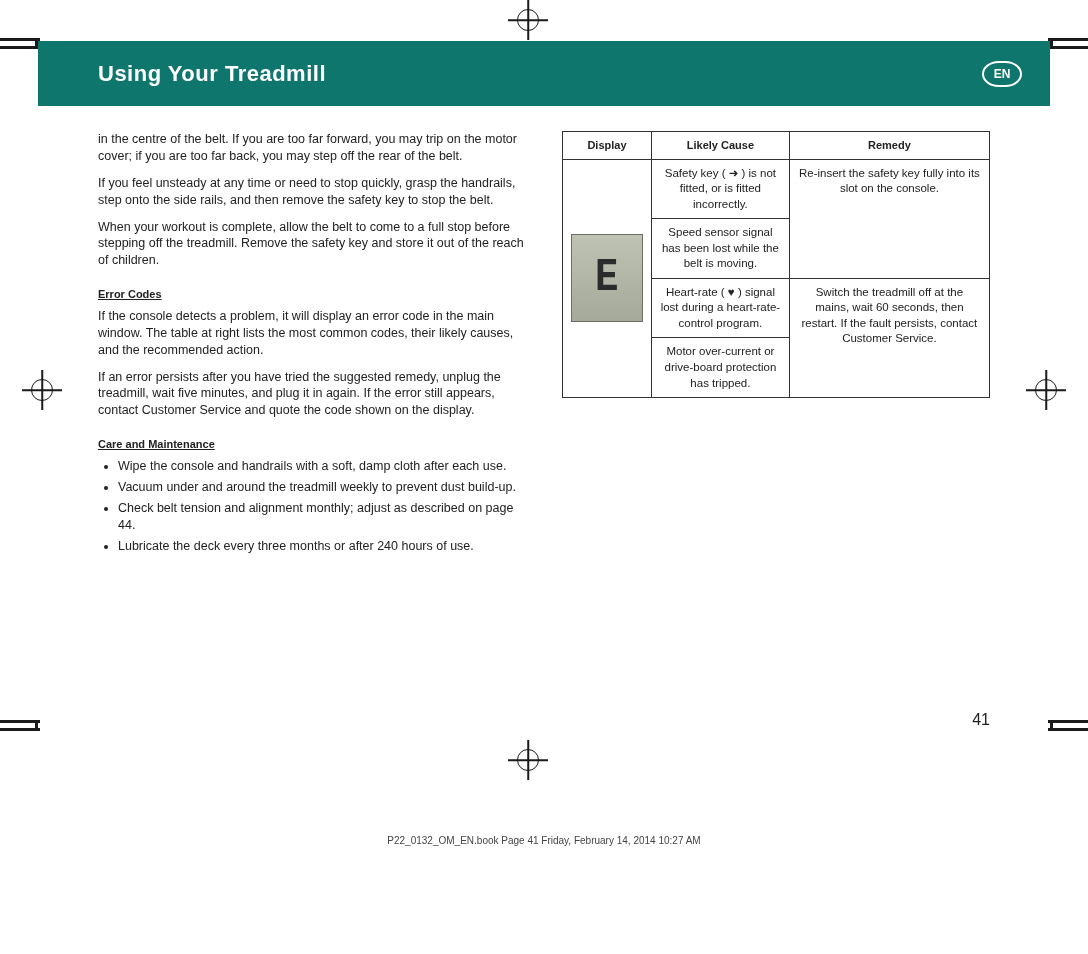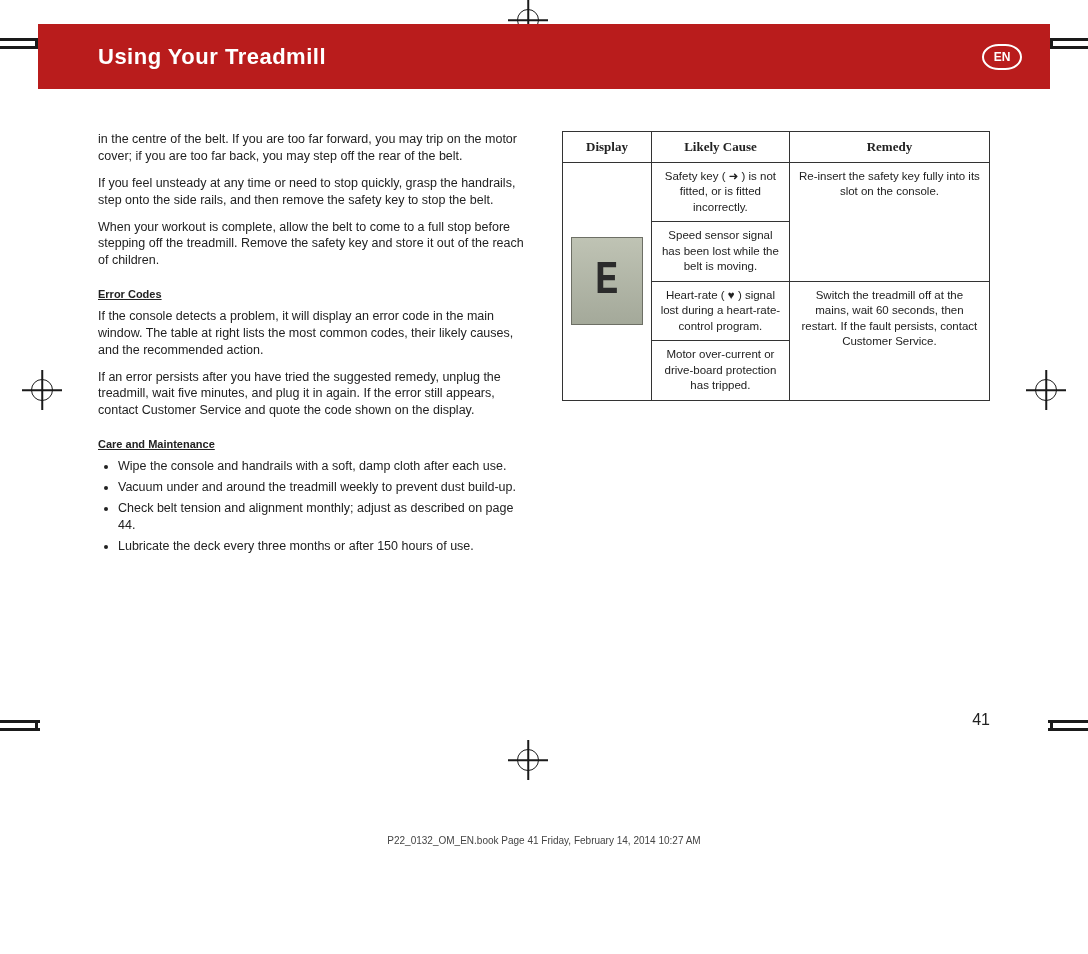--- a/index.html
+++ b/index.html
@@ -53,23 +53,23 @@
   .cm-bl .c{ width:3px; height:11px; top:0; left:35px;}
 
   .cm-br { top:720px; right:0; }
   .cm-br .a{ width:40px; height:3px; top:0; right:0;}
   .cm-br .b{ width:40px; height:3px; top:8px; right:0;}
   .cm-br .c{ width:3px; height:11px; top:0; right:35px;}
 
   
   .header-bar {
     position: absolute;
-    top: 24px; left: 38px;
+    top: 41px; left: 38px;
     width: 1012px; height: 65px;
-    background: #b91c1c;
+    background: #0f766e;
     color: #fff;
     display: flex;
     align-items: center;
     justify-content: space-between;
     padding: 0 28px 0 60px;
   }
   .header-bar .title { font-size: 22px; font-weight: bold; letter-spacing: 0.5px; }
   .header-bar .lang {
     position: relative;
     width: 40px; height: 26px;
@@ -106,22 +106,21 @@
   }
   table.tshoot th, table.tshoot td {
     border: 1px solid #333;
     padding: 6px 8px;
     vertical-align: top;
     text-align: center;
   }
   table.tshoot th {
     font-weight: bold;
     text-align: center;
-    font-size: 13px;
-    font-family: Liberation Serif, serif;
+    font-size: 11px;
   }
   .e-img {
     width: 72px; height: 88px;
     background: linear-gradient(#bfc3b4,#a4a99a);
     border: 1px solid #6d6f65;
     display: flex; align-items: center; justify-content: center;
     margin: 0 auto;
   }
   .e-img .inner {
     font-family: "Courier New", monospace;
@@ -212,21 +211,21 @@
 
       <div class="section-title">Error Codes</div>
       <p class="para">If the console detects a problem, it will display an error code in the main window. The table at right lists the most common codes, their likely causes, and the recommended action.</p>
       <p class="para">If an error persists after you have tried the suggested remedy, unplug the treadmill, wait five minutes, and plug it in again. If the error still appears, contact Customer Service and quote the code shown on the display.</p>
 
       <div class="section-title">Care and Maintenance</div>
       <ul class="bullets">
         <li>Wipe the console and handrails with a soft, damp cloth after each use.</li>
         <li>Vacuum under and around the treadmill weekly to prevent dust build-up.</li>
         <li>Check belt tension and alignment monthly; adjust as described on page 44.</li>
-        <li>Lubricate the deck every three months or after 150 hours of use.</li>
+        <li>Lubricate the deck every three months or after 240 hours of use.</li>
       </ul>
     </div>
 
     <div class="col">
       <table class="tshoot">
         <thead>
           <tr>
             <th>Display</th>
             <th>Likely Cause</th>
             <th>Remedy</th>

